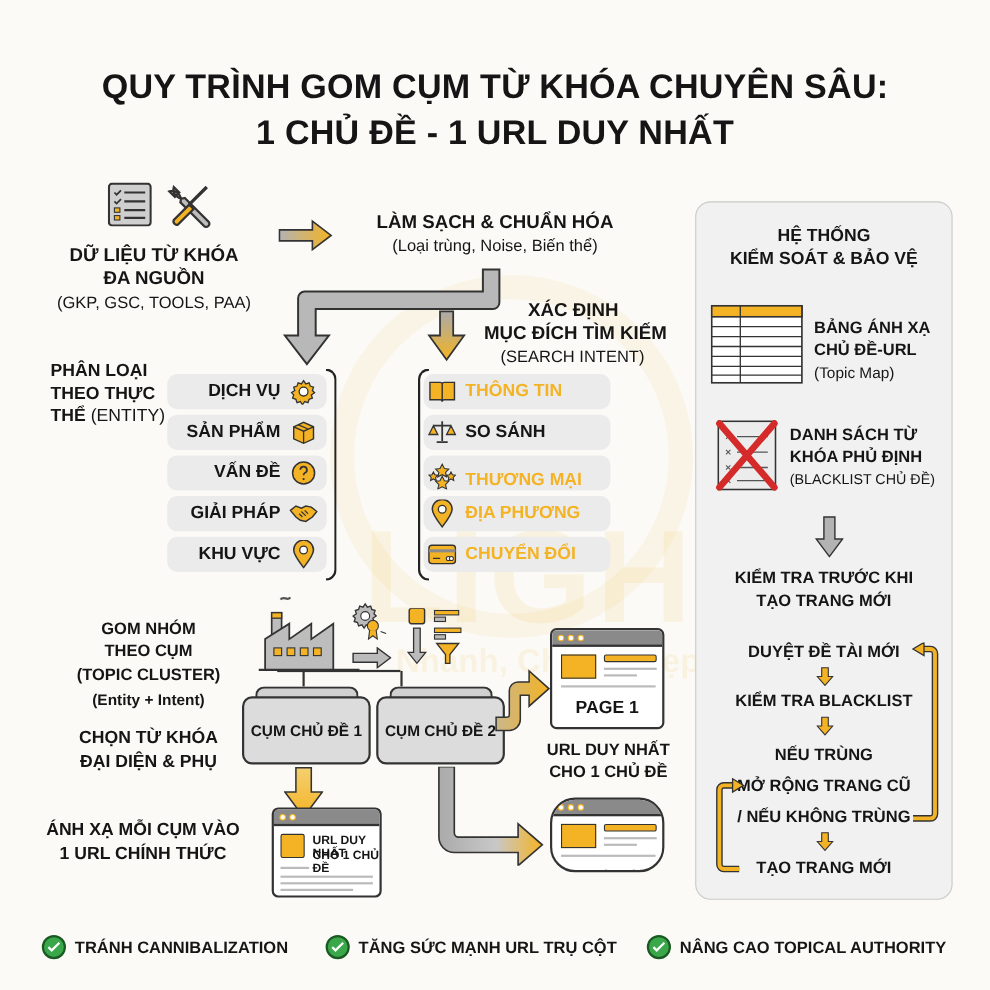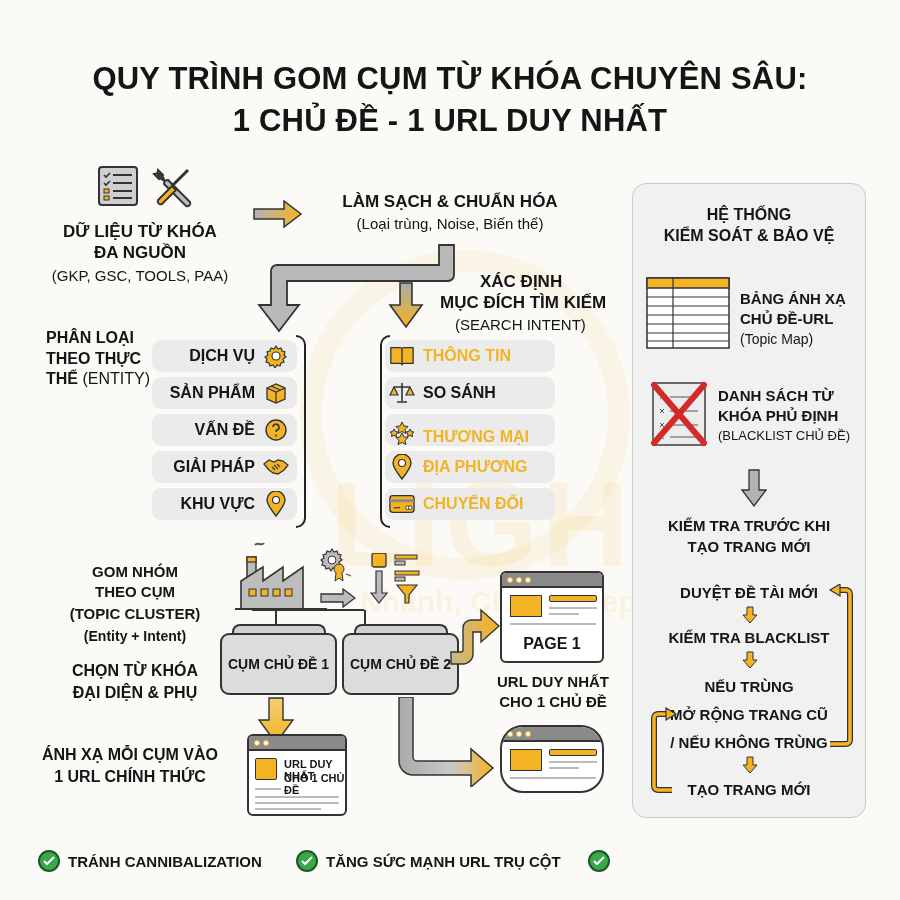--- a/index.html
+++ b/index.html
@@ -418,13 +418,14 @@
       </svg>
     </span>
   <span>TĂNG SỨC MẠNH URL TRỤ CỘT</span>
 </div>
 <div class="footer-item" style="left:588px;">
   <span class="check">
       <svg width="12" height="12" viewBox="0 0 12 12">
         <path d="M1 6l3 3 7-7" stroke="#fff" stroke-width="2" fill="none"></path>
       </svg>
     </span>
+  <span>NÂNG CAO TOPICAL AUTHORITY</span>
 </div>
 
 </body></html>

